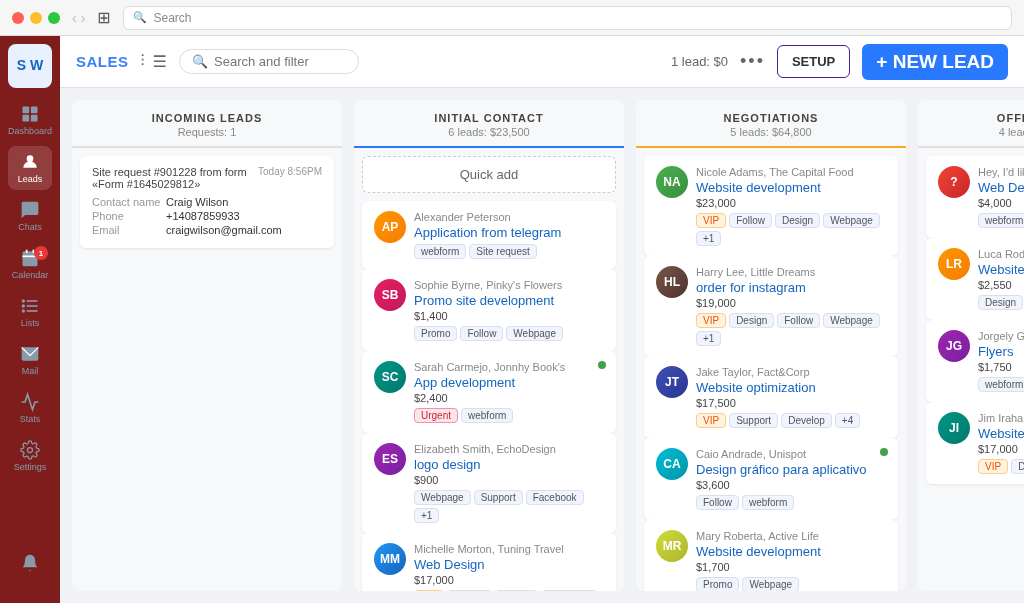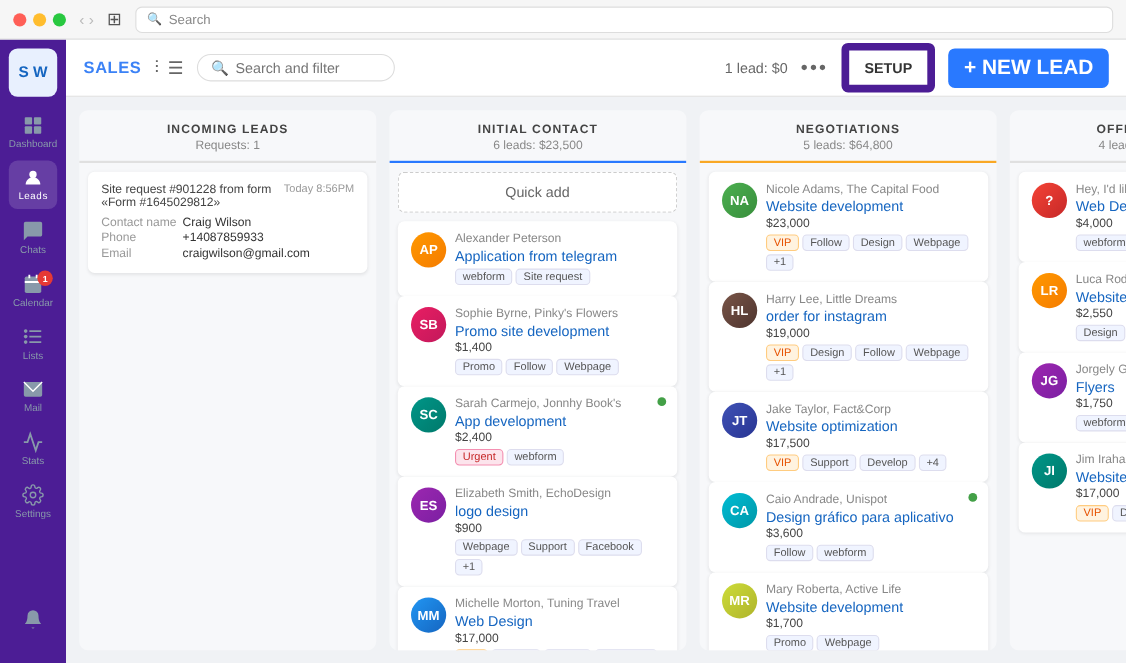--- a/index.html
+++ b/index.html
@@ -1,21 +1,21 @@
 <!DOCTYPE html>
 <html><head>
   <meta charset="utf-8">
   <style>
     * { box-sizing: border-box; margin: 0; padding: 0; }
     body { font-family: -apple-system, BlinkMacSystemFont, 'Segoe UI', sans-serif; background: #f0f2f5; display: flex; height: 603px; overflow: hidden; }
 
     
     .sidebar {
       width: 60px;
-      background: #4c1d95;
+      background: #7f1d1d;
       display: flex;
       flex-direction: column;
       align-items: center;
       padding: 8px 0;
       flex-shrink: 0;
     }
     .sidebar-logo {
       width: 44px;
       height: 44px;
       background: #e8f0fe;
@@ -36,21 +36,21 @@
       display: flex;
       flex-direction: column;
       align-items: center;
       justify-content: center;
       border-radius: 8px;
       cursor: pointer;
       margin: 2px 0;
       position: relative;
       color: #8899aa;
     }
-    .sidebar-item.active { background: rgba(255,255,255,0.15); color: #fff; font-family: Liberation Mono, monospace; }
+    .sidebar-item.active { background: rgba(255,255,255,0.15); color: #fff; }
     .sidebar-item svg { width: 20px; height: 20px; }
     .sidebar-item-label { font-size: 9px; margin-top: 2px; }
     .sidebar-badge {
       position: absolute;
       top: 4px; right: 4px;
       background: #e53935;
       color: #fff;
       font-size: 8px;
       min-width: 14px;
       height: 14px;
@@ -111,21 +111,21 @@
       outline: none;
       font-size: 13px;
       color: #333;
       background: transparent;
       width: 120px;
     }
     .topbar-spacer { flex: 1; }
     .topbar-lead-info { font-size: 13px; color: #666; }
     .topbar-dots { font-size: 18px; color: #666; cursor: pointer; letter-spacing: 2px; }
     .topbar-setup {
-      border: 7px solid #4c1d95;
+      border: 1px solid #4c1d95;
       background: #fff;
       border-radius: 6px;
       padding: 8px 14px;
       font-size: 13px;
       font-weight: 600;
       cursor: pointer;
       color: #333;
     }
     .topbar-new-lead {
       background: #2979ff;

